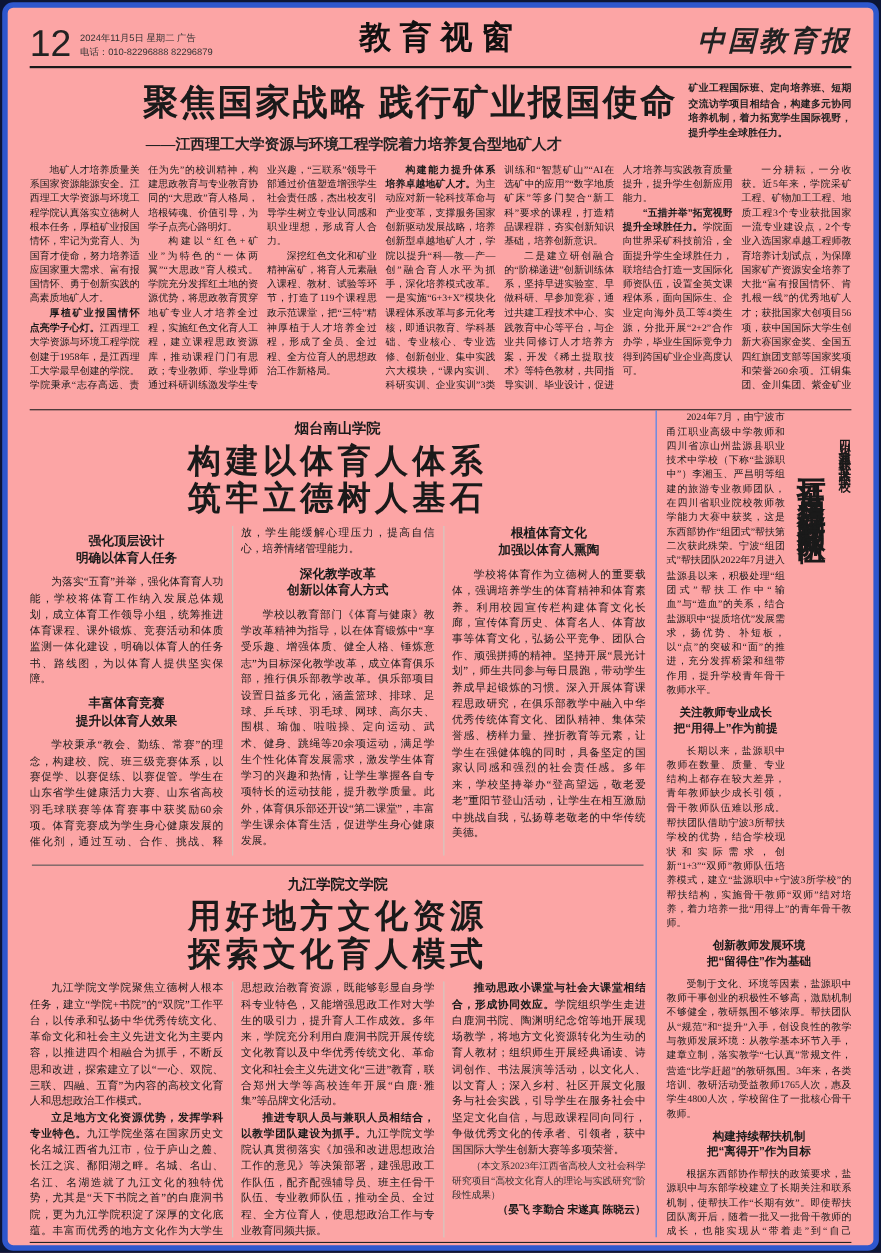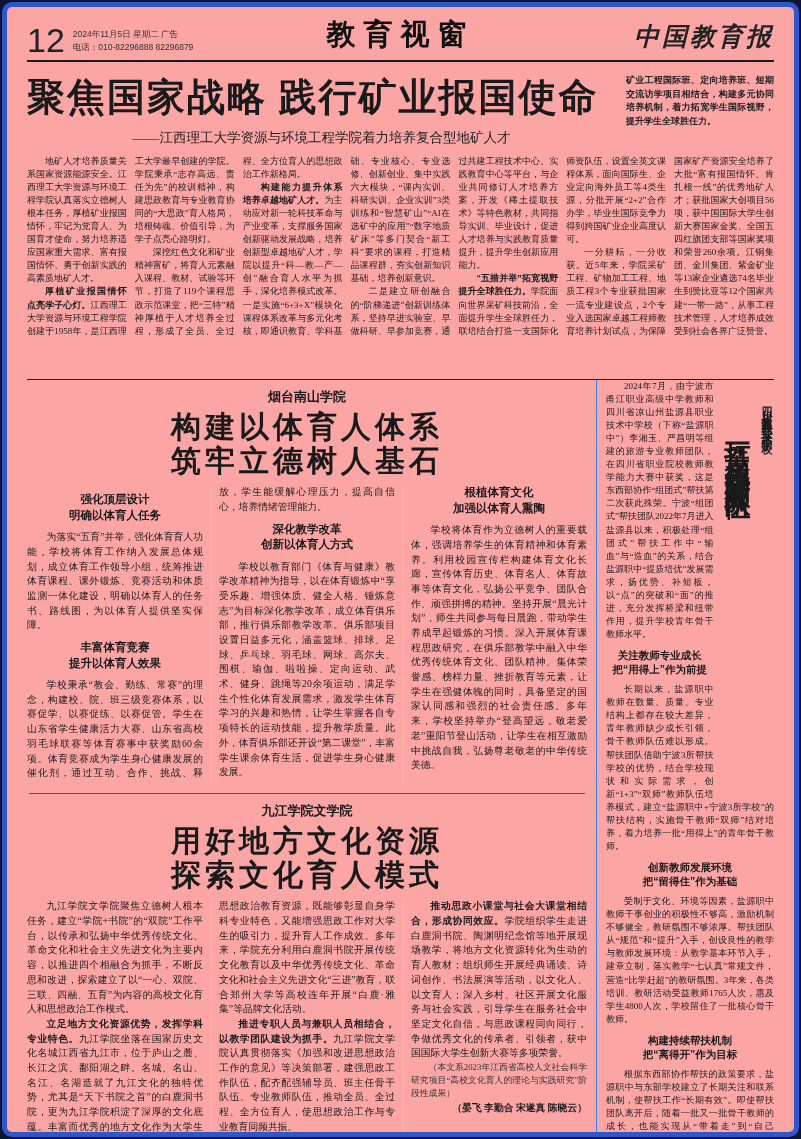--- a/index.html
+++ b/index.html
@@ -16,22 +16,22 @@
   .dateinfo{font-size:8.5px;line-height:1.45;color:#333;font-family:"Liberation Sans",sans-serif;padding-bottom:2px;}
   .section-title{flex:1;text-align:center;font-family:"Liberation Sans",sans-serif;
                  font-weight:bold;font-size:29px;letter-spacing:8px;color:#111;}
   .masthead{width:250px;text-align:right;font-size:25px;font-weight:bold;font-style:italic;
             letter-spacing:3px;color:#222;padding-bottom:2px;}
 
   
   .a1{border-bottom:1.5px solid #222;padding:8px 0 6px 0;}
   .a1-head{display:flex;}
   .a1-head-main{flex:1;}
-  .a1-title{text-align:left;font-size:38px;font-weight:bold;letter-spacing:2px;margin:2px 0 6px 0;}
-  .a1-sub{text-align:center;font-size:13.5px;font-weight:normal;color:#222;}
+  .a1-title{text-align:right;font-size:32px;font-weight:bold;letter-spacing:2px;margin:2px 0 6px 0;}
+  .a1-sub{text-align:center;font-size:13.5px;font-weight:bold;color:#222;}
   .a1-aside{width:148px;font-size:9px;line-height:1.5;text-align:justify;color:#222;padding:4px 0 0 10px;font-weight:bold;}
   .a1-body{margin-top:8px;column-count:7;column-gap:8px;height:218px;overflow:hidden;
            font-size:9px;line-height:1.45;text-align:justify;}
   .a1-body p{margin:0;text-indent:2em;}
 
   
   .main{display:flex;height:752px;overflow:hidden;}
   .main-left{width:560px;overflow:hidden;}
   .main-right{flex:1;border-left:1px solid #3b82f6;margin-left:9px;padding-left:9px;overflow:hidden;}
 
@@ -89,20 +89,21 @@
       <div class="a1-head">
         <div class="a1-head-main">
           <div class="a1-title">聚焦国家战略 践行矿业报国使命</div>
           <div class="a1-sub">——江西理工大学资源与环境工程学院着力培养复合型地矿人才</div>
         </div>
         <div class="a1-aside">矿业工程国际班、定向培养班、短期交流访学项目相结合，构建多元协同培养机制，着力拓宽学生国际视野，提升学生全球胜任力。</div>
       </div>
       <div class="a1-body">
           <p>地矿人才培养质量关系国家资源能源安全。江西理工大学资源与环境工程学院认真落实立德树人根本任务，厚植矿业报国情怀，牢记为党育人、为国育才使命，努力培养适应国家重大需求、富有报国情怀、勇于创新实践的高素质地矿人才。</p>
           <p class="lead-p"><strong>厚植矿业报国情怀 点亮学子心灯。</strong>江西理工大学资源与环境工程学院创建于1958年，是江西理工大学最早创建的学院。学院秉承“志存高远、责任为先”的校训精神，构建思政教育与专业教育协同的“大思政”育人格局，培根铸魂、价值引导，为学子点亮心路明灯。</p>
+          <p>构建以“红色+矿业”为特色的“一体两翼”“大思政”育人模式。学院充分发挥红土地的资源优势，将思政教育贯穿地矿专业人才培养全过程，实施红色文化育人工程，建立课程思政资源库，推动课程门门有思政；专业教师、学业导师通过科研训练激发学生专业兴趣，“三联系”领导干部通过价值塑造增强学生社会责任感，杰出校友引导学生树立专业认同感和职业理想，形成育人合力。</p>
           <p>深挖红色文化和矿业精神富矿，将育人元素融入课程、教材、试验等环节，打造了119个课程思政示范课堂，把“三特”精神厚植于人才培养全过程，形成了全员、全过程、全方位育人的思想政治工作新格局。</p>
           <p class="lead-p"><strong>构建能力提升体系 培养卓越地矿人才。</strong>为主动应对新一轮科技革命与产业变革，支撑服务国家创新驱动发展战略，培养创新型卓越地矿人才，学院以提升“科—教—产—创”融合育人水平为抓手，深化培养模式改革。一是实施“6+3+X”模块化课程体系改革与多元化考核，即通识教育、学科基础、专业核心、专业选修、创新创业、集中实践六大模块，“课内实训、科研实训、企业实训”3类训练和“智慧矿山”“AI在选矿中的应用”“数字地质矿床”等多门契合“新工科”要求的课程，打造精品课程群，夯实创新知识基础，培养创新意识。</p>
           <p>二是建立研创融合的“阶梯递进”创新训练体系，坚持早进实验室、早做科研、早参加竞赛，通过共建工程技术中心、实践教育中心等平台，与企业共同修订人才培养方案，开发《稀土提取技术》等特色教材，共同指导实训、毕业设计，促进人才培养与实践教育质量提升，提升学生创新应用能力。</p>
           <p class="lead-p"><strong>“五措并举”拓宽视野 提升全球胜任力。</strong>学院面向世界采矿科技前沿，全面提升学生全球胜任力，联培结合打造一支国际化师资队伍，设置全英文课程体系，面向国际生、企业定向海外员工等4类生源，分批开展“2+2”合作办学，毕业生国际竞争力得到跨国矿业企业高度认可。</p>
           <p>一分耕耘，一分收获。近5年来，学院采矿工程、矿物加工工程、地质工程3个专业获批国家一流专业建设点，2个专业入选国家卓越工程师教育培养计划试点，为保障国家矿产资源安全培养了大批“富有报国情怀、肯扎根一线”的优秀地矿人才；获批国家大创项目56项，获中国国际大学生创新大赛国家金奖、全国五四红旗团支部等国家奖项和荣誉260余项。江铜集团、金川集团、紫金矿业等13家企业遴选74名毕业生到赞比亚等12个国家共建“一带一路”，从事工程技术管理，人才培养成效受到社会各界广泛赞誉。</p>
         </div>
     </div>
 
     <div class="main">
       <div class="main-left">

